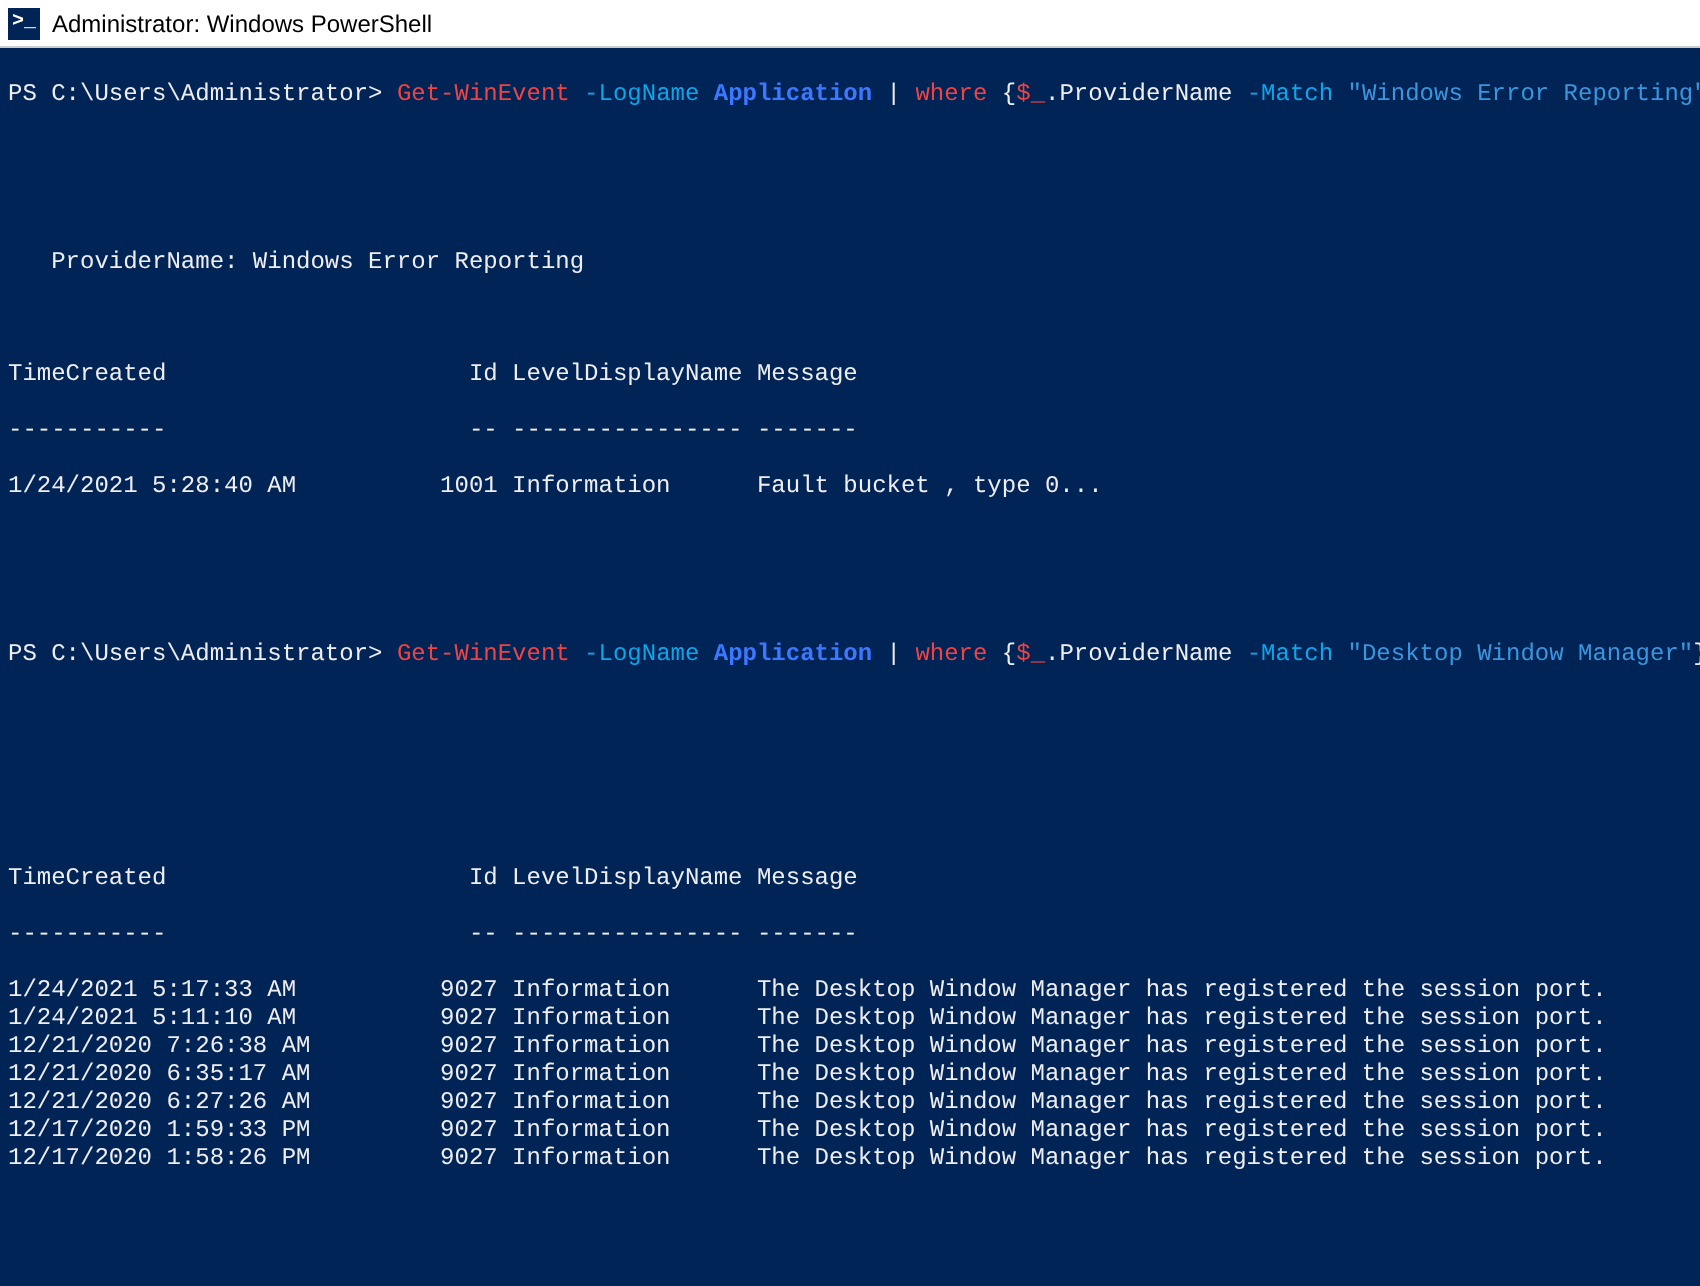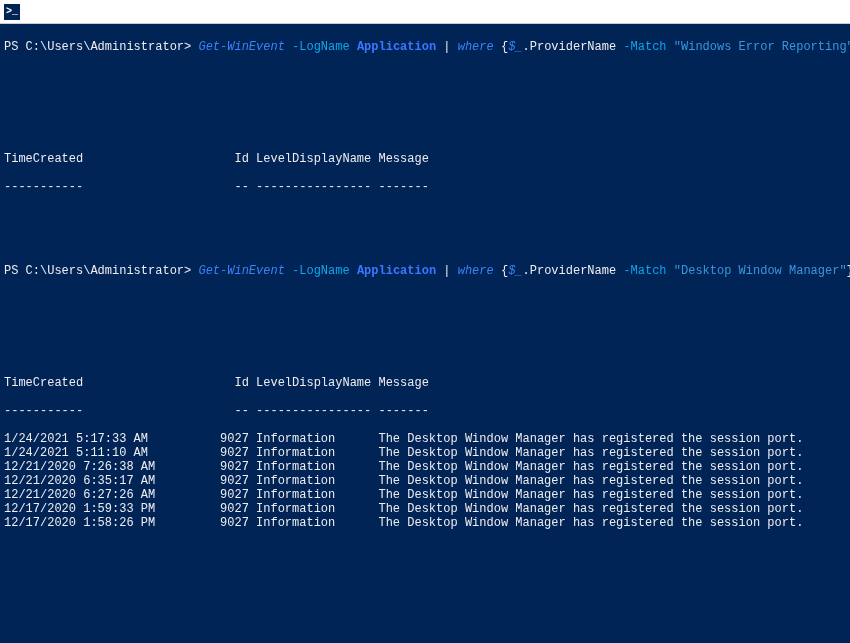--- a/index.html
+++ b/index.html
@@ -42,40 +42,43 @@
     height: 619px;
     padding: 2px 4px;
     white-space: pre;
     overflow: hidden;
     line-height: 14px;
     letter-spacing: 0;
   }
   .line { display: block; height: 14px; }
   .blank { display: block; height: 14px; }
   .c-white  { color: #eeedf0; }
-  .c-yellow { color: #3b82f6; font-style: italic; }
+  .c-yellow { color: #ef4444; }
   .c-gray   { color: #0ea5e9; }
   .c-teal   { color: #3a96dd; }
   .c-blue   { color: #3b78ff; font-weight: bold; }
   .c-series { white-space: pre; }
 </style>
 </head>
 <body>
 
 <div class="titlebar">
   <span class="ps-icon">&gt;_</span>
+  <span class="title-text">Administrator: Windows PowerShell</span>
 </div>
 
 <div class="terminal">
 <span class="line"><span class="c-white">PS C:\Users\Administrator&gt; </span><span class="c-yellow">Get-WinEvent</span><span class="c-gray"> -LogName </span><span class="c-blue">Application </span><span class="c-white">| </span><span class="c-yellow">where </span><span class="c-white">{</span><span class="c-yellow">$_</span><span class="c-white">.ProviderName </span><span class="c-gray">-Match </span><span class="c-teal">"Windows Error Reporting"</span></span>
 <span class="blank"></span>
 <span class="blank"></span>
+<span class="line c-white">   ProviderName: Windows Error Reporting</span>
 <span class="blank"></span>
 <span class="line c-white">TimeCreated                     Id LevelDisplayName Message</span>
 <span class="line c-white">-----------                     -- ---------------- -------</span>
+<span class="line c-white">1/24/2021 5:28:40 AM          1001 Information      Fault bucket , type 0...</span>
 <span class="blank"></span>
 <span class="blank"></span>
 <span class="line"><span class="c-white">PS C:\Users\Administrator&gt; </span><span class="c-yellow">Get-WinEvent</span><span class="c-gray"> -LogName </span><span class="c-blue">Application </span><span class="c-white">| </span><span class="c-yellow">where </span><span class="c-white">{</span><span class="c-yellow">$_</span><span class="c-white">.ProviderName </span><span class="c-gray">-Match </span><span class="c-teal">"Desktop Window Manager"</span><span class="c-white">}</span></span>
 <span class="blank"></span>
 <span class="blank"></span>
 <span class="blank"></span>
 <span class="line c-white">TimeCreated                     Id LevelDisplayName Message</span>
 <span class="line c-white">-----------                     -- ---------------- -------</span>
 <span class="c-white c-series"><span class="line">1/24/2021 5:17:33 AM          9027 Information      The Desktop Window Manager has registered the session port.</span><span class="line">1/24/2021 5:11:10 AM          9027 Information      The Desktop Window Manager has registered the session port.</span><span class="line">12/21/2020 7:26:38 AM         9027 Information      The Desktop Window Manager has registered the session port.</span><span class="line">12/21/2020 6:35:17 AM         9027 Information      The Desktop Window Manager has registered the session port.</span><span class="line">12/21/2020 6:27:26 AM         9027 Information      The Desktop Window Manager has registered the session port.</span><span class="line">12/17/2020 1:59:33 PM         9027 Information      The Desktop Window Manager has registered the session port.</span><span class="line">12/17/2020 1:58:26 PM         9027 Information      The Desktop Window Manager has registered the session port.</span></span>
 <span class="blank"></span>

